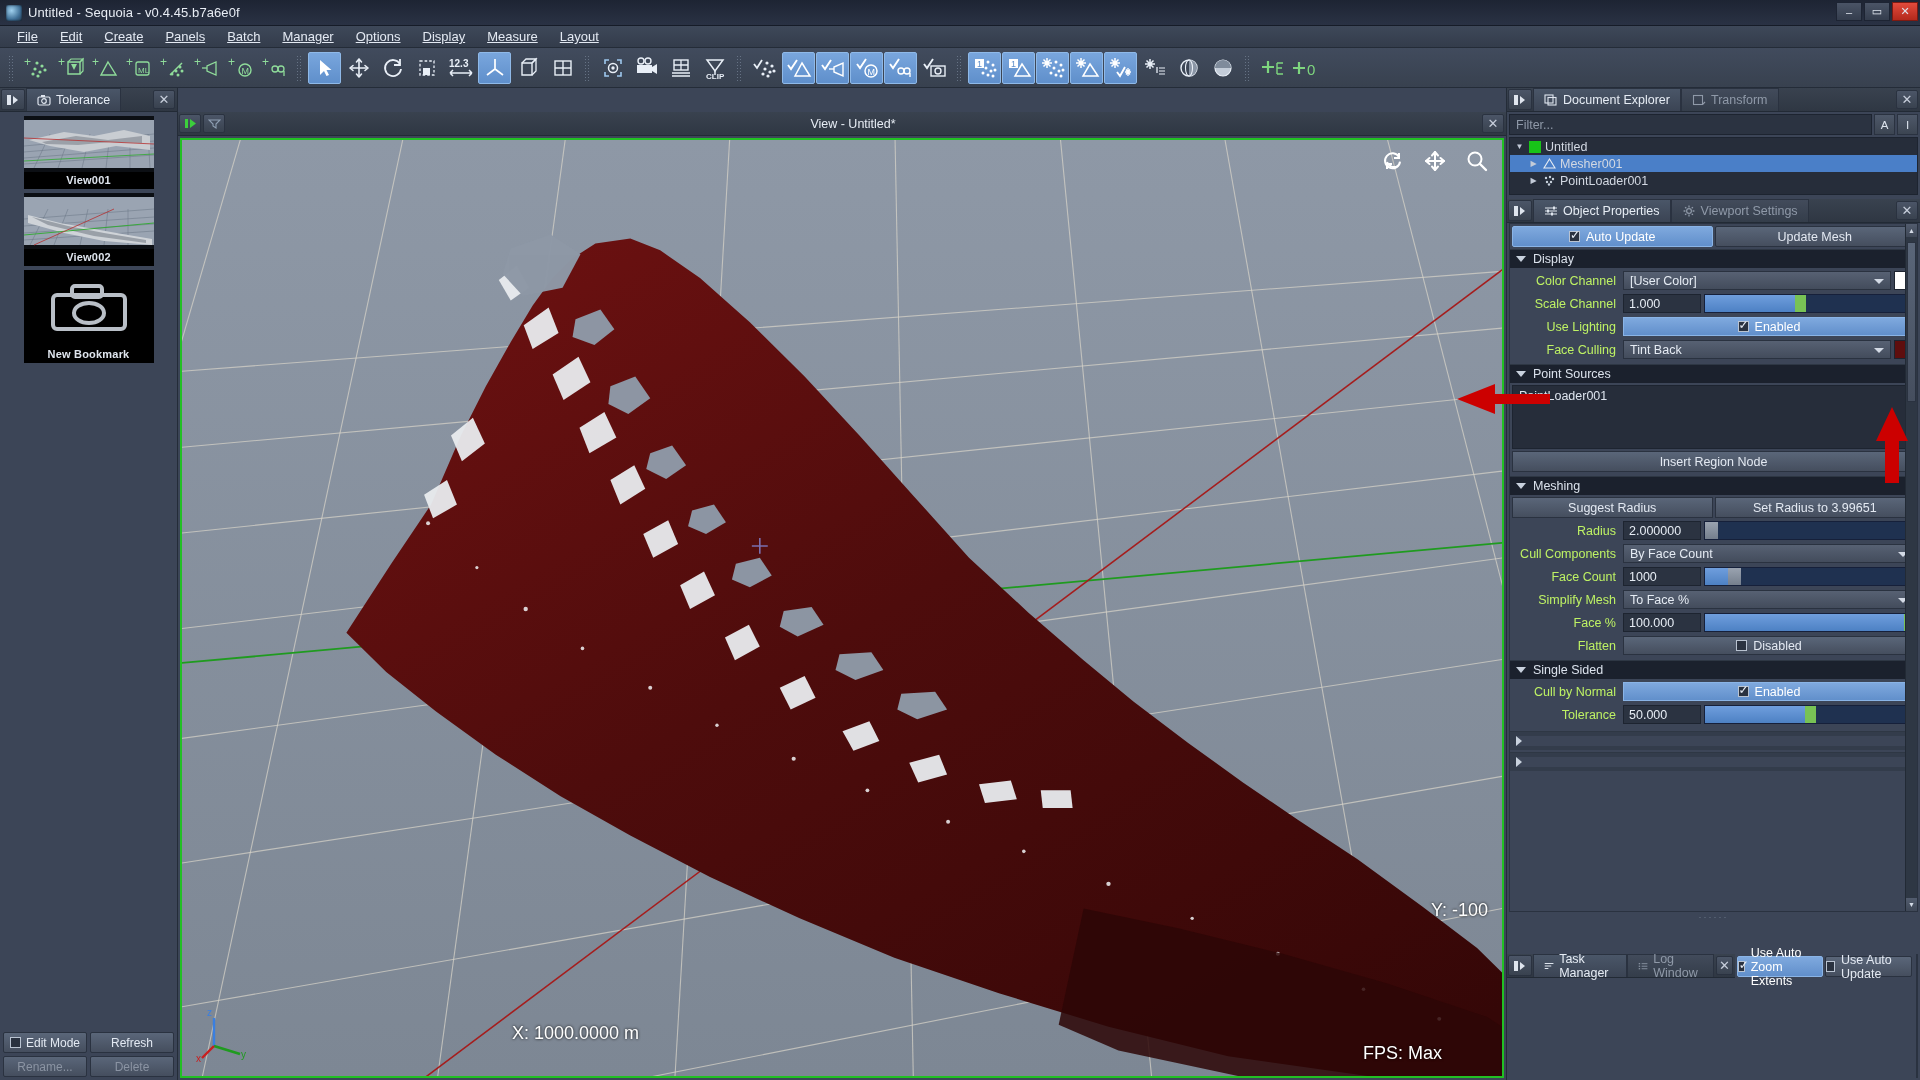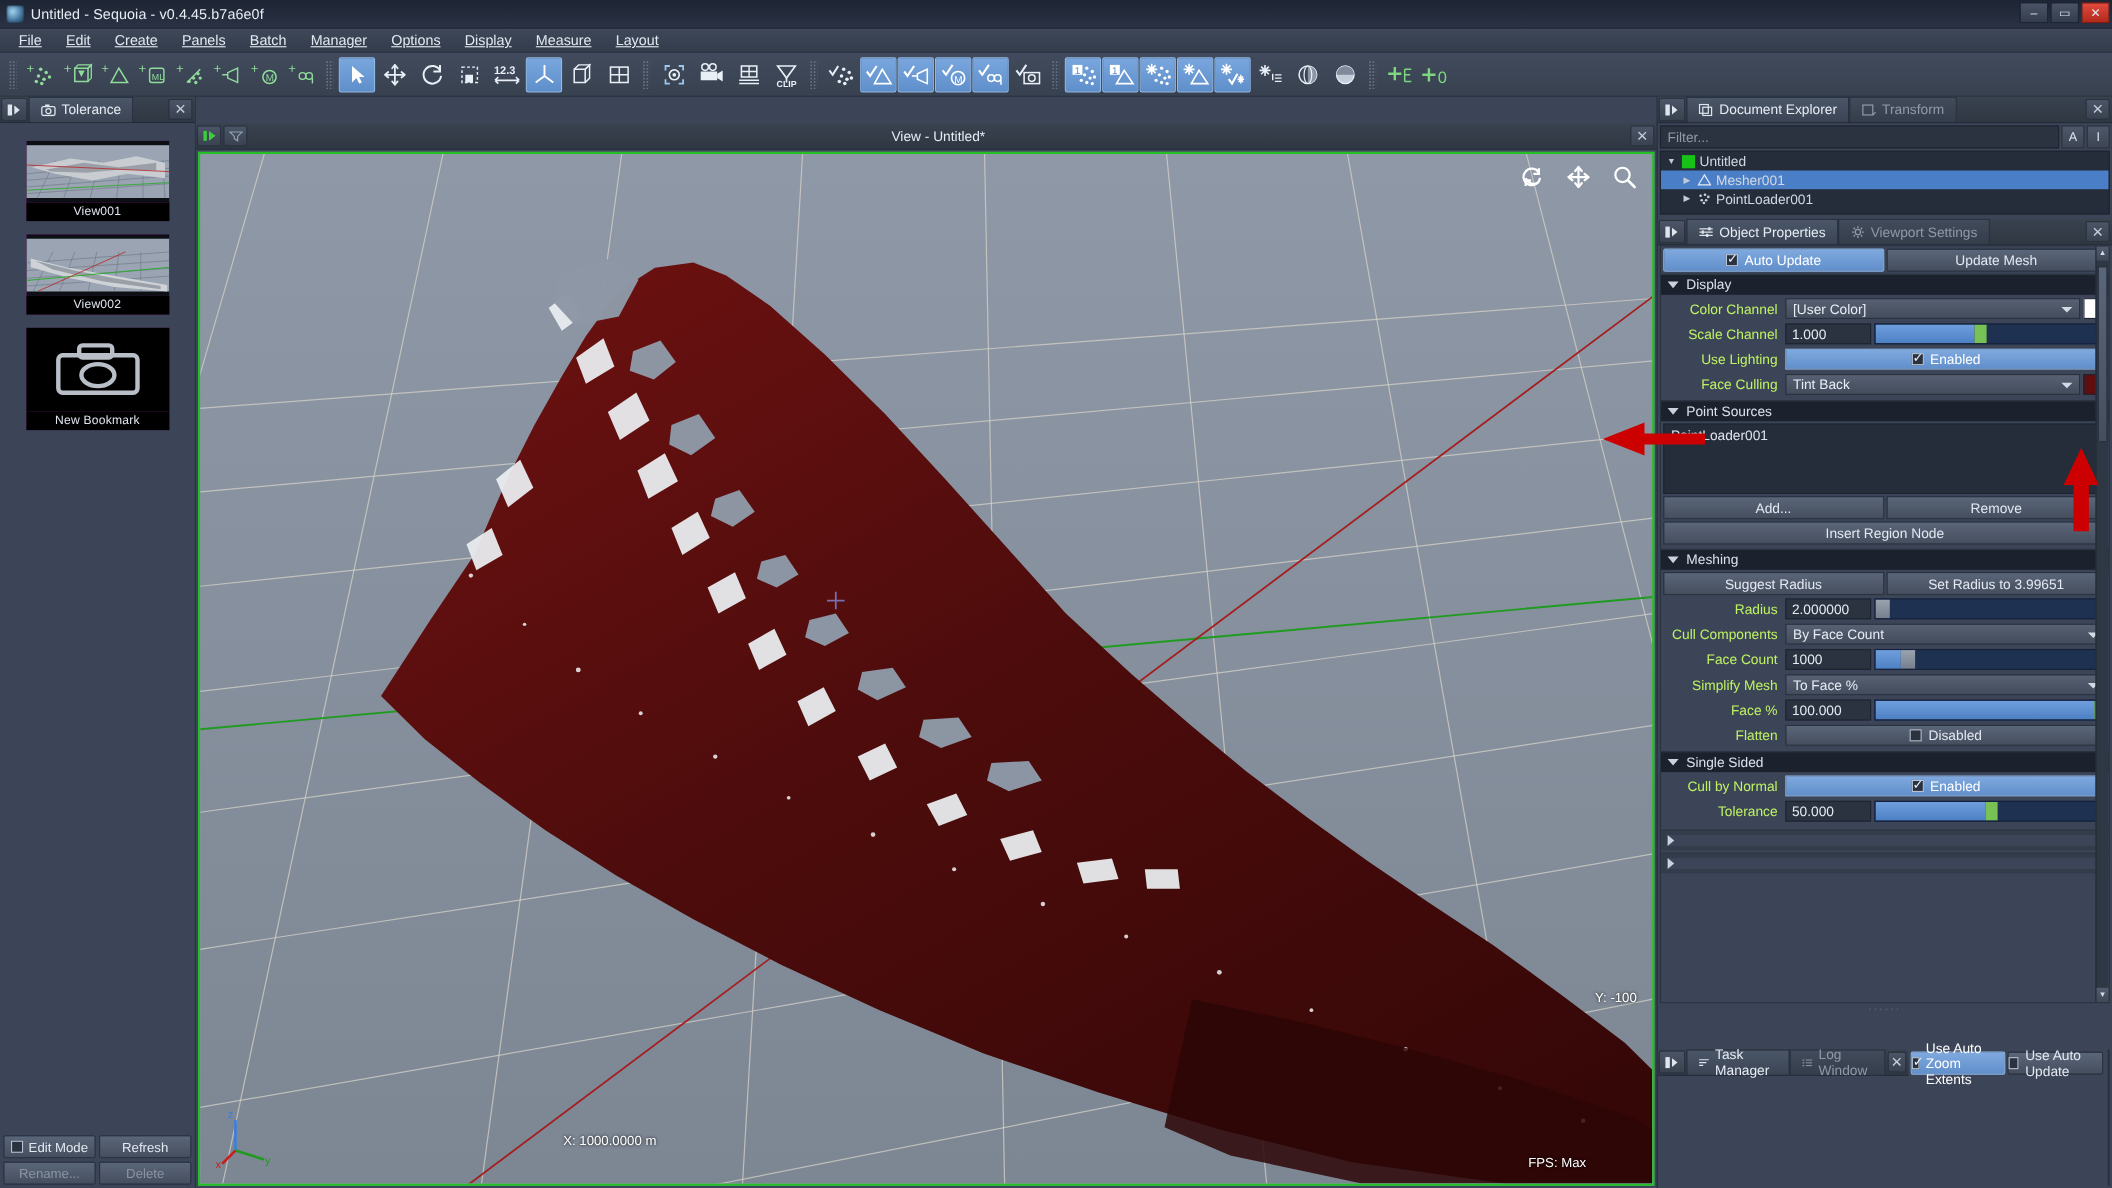--- a/index.html
+++ b/index.html
@@ -66,21 +66,21 @@
   .pin-btn { background: linear-gradient(#4b5567,#39424f); border: 1px solid #2a3240; margin: 1px; border-radius: 2px; }
   .ptab { display: flex; align-items: center; gap: 5px; padding: 0 10px;
     background: linear-gradient(#4a5668,#3b4454); border: 1px solid #2a3240;
     border-bottom: none; font-size: 12.5px; color: #e6ecf4; }
   .ptab.inactive { background: linear-gradient(#424b5b,#343d4a); color: #8f99a8; }
   .ptab-spacer { flex: 1 1 auto; }
   .xclose { width: 22px; height: 19px; margin: 2px; display: flex; align-items: center;
     justify-content: center; background: linear-gradient(#4b5567,#39424f);
     border: 1px solid #2a3240; border-radius: 2px; color: #c7cedb; font-size: 13px; }
   .bm-list { flex: 1 1 auto; padding: 4px 4px 0 4px; overflow: hidden; background: #3c4557; }
-  .bm { width: 130px; margin: 12px auto 4px auto; background: #701a75; }
+  .bm { width: 130px; margin: 0 auto 4px auto; background: #8b5cf6; font-weight: bold; }
   .bm-thumb { width: 130px; height: 56px; display: block; }
   .bm-cap { text-align: center; font-size: 11px; color: #dfe5ee; padding: 2px 0 3px 0;
     letter-spacing: .2px; background: #000; }
   .bm-new { width: 130px; height: 76px; background: #000; display: flex;
     align-items: center; justify-content: center; }
   .left-btm { padding: 3px; display: grid; grid-template-columns: 1fr 1fr; gap: 3px;
     background: #3c4557; }
   .sbtn { height: 21px; background: linear-gradient(#5a6679,#454e5e);
     border: 1px solid #2a3240; border-radius: 2px; font-size: 12px; color: #e3e9f2;
     display: flex; align-items: center; justify-content: center; gap: 5px; }
@@ -99,21 +99,21 @@
     justify-content: center; font-size: 12.5px; color: #e6ecf4; }
   .green-btn { width: 22px; height: 19px; margin: 2px 1px; background: linear-gradient(#4b5567,#39424f);
     border: 1px solid #2a3240; border-radius: 2px; display: flex; align-items: center;
     justify-content: center; }
   .viewport-wrap { flex: 1 1 auto; padding: 2px; min-height: 0; }
   .viewport { width: 100%; height: 100%; border: 2px solid #22c024; position: relative;
     overflow: hidden; background: #8c96a4; }
   .vp-svg { position: absolute; inset: 0; width: 100%; height: 100%; }
   .vp-icons { position: absolute; top: 10px; right: 14px; display: flex; gap: 20px;
     z-index: 5; }
-  .vp-label { position: absolute; color: #ffffff; font-size: 12px;
+  .vp-label { position: absolute; color: #ffffff; font-size: 18px;
     text-shadow: 0 0 3px #000; z-index: 5; }
 
   
   .right { width: 414px; flex: 0 0 414px; display: flex; flex-direction: column;
     background: #3c4557; border-left: 1px solid #242c38; }
   .doc-tree { background: #262d3a; border: 1px solid #1d2430; margin: 0 2px;
     height: 58px; overflow: hidden; }
   .filter-row { margin: 2px; display: flex; gap: 2px; align-items: stretch; }
   .filter-input { flex: 1 1 auto; height: 21px; background: #2b3341;
     border: 1px solid #1d2430; color: #8f99a8; font-size: 12.5px;
@@ -918,24 +918,20 @@
           </div>
 
           <div class="sec-head" style="margin-top:4px;">
             <span class="tri down"></span>
             <span>Point Sources</span>
           </div>
           <div class="listbox">
             <div>PointLoader001</div>
           </div>
           <div class="btn2">
-            <div class="b">Add...</div>
-            <div class="b">Remove</div>
-          </div>
-          <div class="btn2">
             <div class="b">Insert Region Node</div>
           </div>
 
           <div class="sec-head" style="margin-top:4px;">
             <span class="tri down"></span>
             <span>Meshing</span>
           </div>
           <div class="btn2">
             <div class="b">Suggest Radius</div>
             <div class="b">Set Radius to 3.99651</div>

